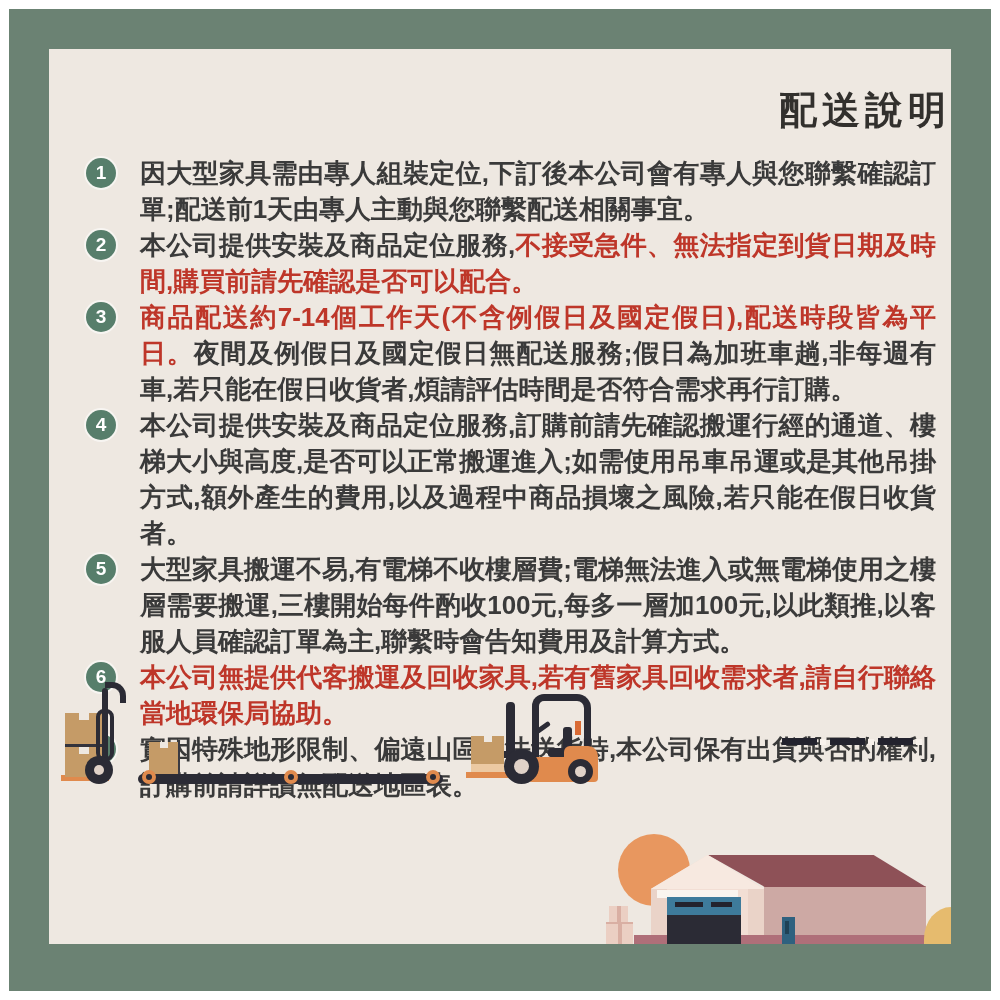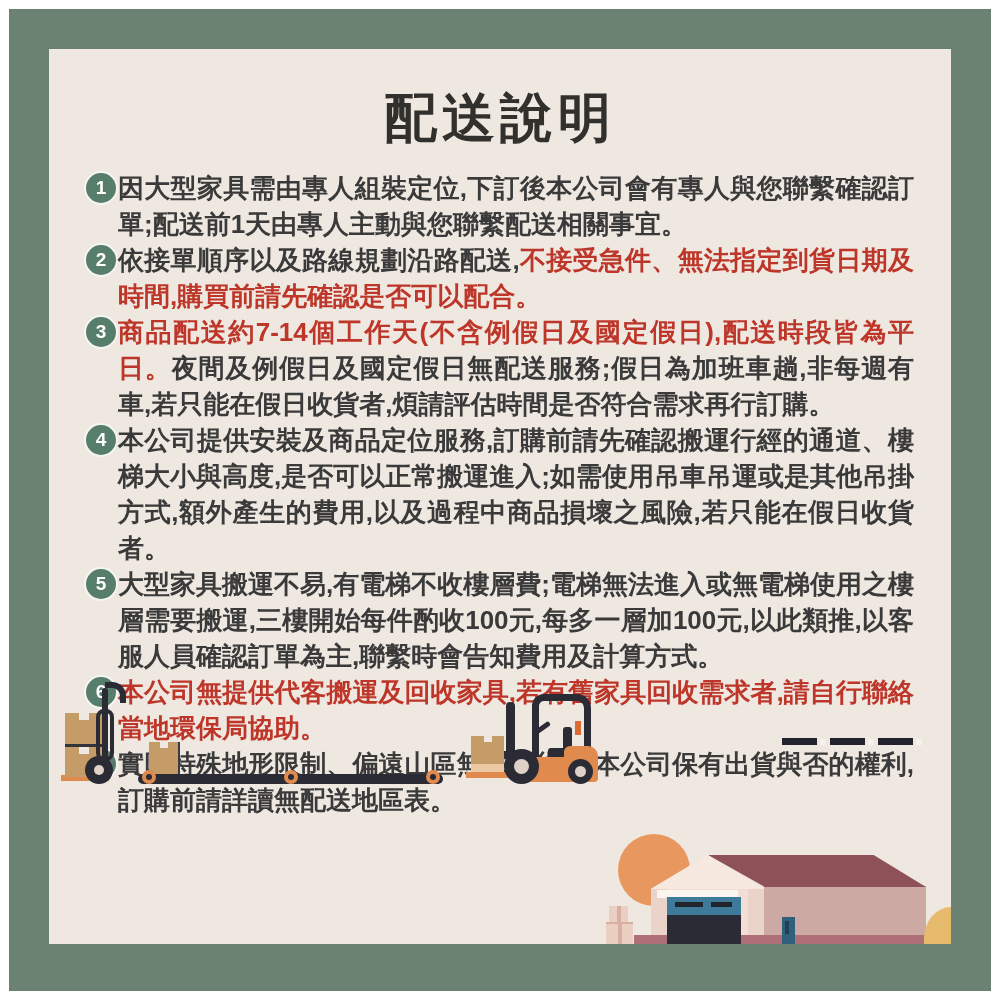--- a/index.html
+++ b/index.html
@@ -10,35 +10,35 @@
   }
   .frame {
     position:absolute; inset:9px;
     background:var(--frame-green,#6B8273);
   }
   .content {
     position:absolute; left:40px; right:40px; top:40px; bottom:47px;
     background:var(--panel-beige,#EEE8E1);
   }
   .title {
-    margin:42px 0 0; text-align:center;
-    font-size:53px; font-weight:bold; letter-spacing:5px;
+    margin:42px 0 0; text-align:right;
+    font-size:38px; font-weight:bold; letter-spacing:5px;
     color:var(--title-dark,#32302D); line-height:1;
   }
   .notes { margin-top:26px; padding-left:37px; }
   .note { display:flex; align-items:flex-start; }
   .badge {
     flex:0 0 auto; width:30px; height:30px; margin-top:3px;
     border-radius:50%; background:var(--badge-green,#577E6B);
     color:#FFFFFF; font-size:19px; font-weight:bold;
     display:flex; align-items:center; justify-content:center;
     box-shadow:0 0 0 2px rgba(255,255,255,0.55);
   }
   .note-text {
-    margin:0 0 0 2px; width:796px;
+    margin:0 0 0 24px; width:796px;
     font-size:26px; line-height:36px; font-weight:bold;
     color:var(--text-dark,#3A3A3A); text-align:justify;
   }
   .seg-red { color:var(--text-red,#BE3629); }
 
   
   .illustration { position:absolute; left:0; right:0; bottom:0; height:160px; }
   .illustration div { position:absolute; }
 
   .sun { left:569px; bottom:38px; width:72px; height:72px; border-radius:50%;
@@ -168,21 +168,21 @@
     <span class="badge">
             <span>1</span>
           </span>
     <p class="note-text"><span class="seg-dark">因大型家具需由專人組裝定位,下訂後本公司會有專人與您聯繫確認訂單;配送前1天由專人主動與您聯繫配送相關事宜。</span></p>
   </div>
 
   <div class="note">
     <span class="badge">
             <span>2</span>
           </span>
-    <p class="note-text"><span class="seg-dark">依接單順序以及路線規劃沿路配送,</span><span class="seg-red">不接受急件、無法指定到貨日期及時間,購買前請先確認是否可以配合。</span></p>
+    <p class="note-text"><span class="seg-dark">本公司提供安裝及商品定位服務,</span><span class="seg-red">不接受急件、無法指定到貨日期及時間,購買前請先確認是否可以配合。</span></p>
   </div>
 
   <div class="note">
     <span class="badge">
             <span>3</span>
           </span>
     <p class="note-text"><span class="seg-red">商品配送約7-14個工作天(不含例假日及國定假日),配送時段皆為平日。</span><span class="seg-dark">夜間及例假日及國定假日無配送服務;假日為加班車趟,非每週有車,若只能在假日收貨者,煩請評估時間是否符合需求再行訂購。</span></p>
   </div>
 
   <div class="note">

